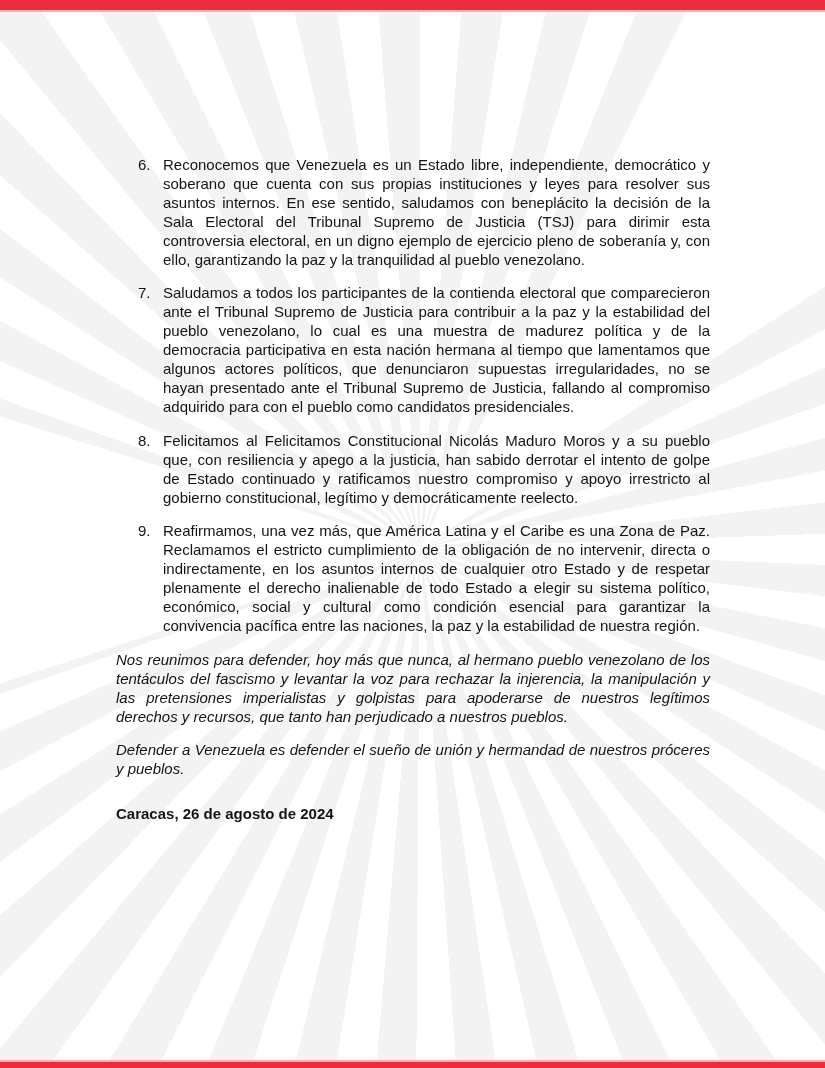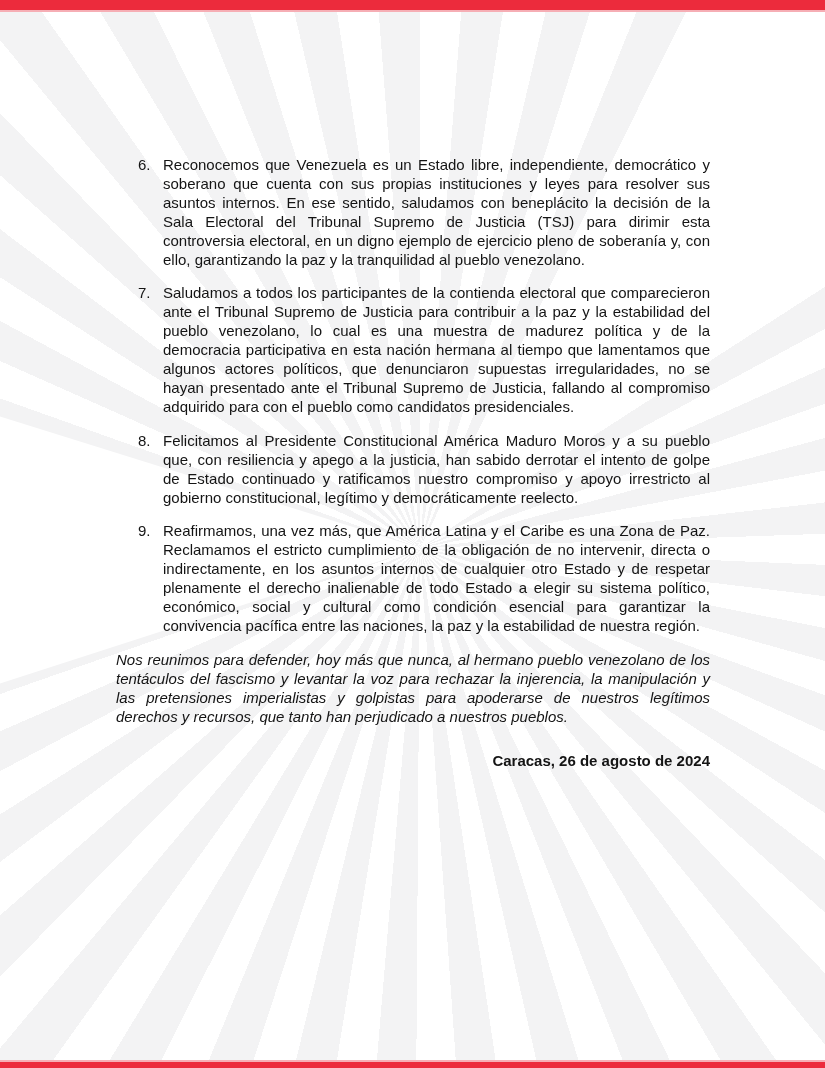--- a/index.html
+++ b/index.html
@@ -48,21 +48,21 @@
     white-space:nowrap;
   }
   .paragraph{
     text-align:justify;
     text-justify:inter-word;
     margin:0 0 15px 0;
     font-style:italic;
   }
   .date-line{
     margin-top:26px;
-    text-align:right;
+    text-align:left;
     font-weight:bold;
   }
 </style>
 </head>
 <body>
 
 <div class="page">
 
   <div class="sunburst"></div>
   <div class="wedge wedge-left"></div>
@@ -78,27 +78,28 @@
       <span>Reconocemos que Venezuela es un Estado libre, independiente, democrático y soberano que cuenta con sus propias instituciones y leyes para resolver sus asuntos internos. En ese sentido, saludamos con beneplácito la decisión de la Sala Electoral del Tribunal Supremo de Justicia (TSJ) para dirimir esta controversia electoral, en un digno ejemplo de ejercicio pleno de soberanía y, con ello, garantizando la paz y la tranquilidad al pueblo venezolano.</span>
     </div>
 
     <div class="list-item">
       <span class="list-number">7.</span>
       <span>Saludamos a todos los participantes de la contienda electoral que comparecieron ante el Tribunal Supremo de Justicia para contribuir a la paz y la estabilidad del pueblo venezolano, lo cual es una muestra de madurez política y de la democracia participativa en esta nación hermana al tiempo que lamentamos que algunos actores políticos, que denunciaron supuestas irregularidades, no se hayan presentado ante el Tribunal Supremo de Justicia, fallando al compromiso adquirido para con el pueblo como candidatos presidenciales.</span>
     </div>
 
     <div class="list-item">
       <span class="list-number">8.</span>
-      <span>Felicitamos al Presidente Constitucional América Maduro Moros y a su pueblo que, con resiliencia y apego a la justicia, han sabido derrotar el intento de golpe de Estado continuado y ratificamos nuestro compromiso y apoyo irrestricto al gobierno constitucional, legítimo y democráticamente reelecto.</span>
+      <span>Felicitamos al Felicitamos Constitucional Nicolás Maduro Moros y a su pueblo que, con resiliencia y apego a la justicia, han sabido derrotar el intento de golpe de Estado continuado y ratificamos nuestro compromiso y apoyo irrestricto al gobierno constitucional, legítimo y democráticamente reelecto.</span>
     </div>
 
     <div class="list-item">
       <span class="list-number">9.</span>
       <span>Reafirmamos, una vez más, que América Latina y el Caribe es una Zona de Paz. Reclamamos el estricto cumplimiento de la obligación de no intervenir, directa o indirectamente, en los asuntos internos de cualquier otro Estado y de respetar plenamente el derecho inalienable de todo Estado a elegir su sistema político, económico, social y cultural como condición esencial para garantizar la convivencia pacífica entre las naciones, la paz y la estabilidad de nuestra región.</span>
     </div>
 
     <p class="paragraph">Nos reunimos para defender, hoy más que nunca, al hermano pueblo venezolano de los tentáculos del fascismo y levantar la voz para rechazar la injerencia, la manipulación y las pretensiones imperialistas y golpistas para apoderarse de nuestros legítimos derechos y recursos, que tanto han perjudicado a nuestros pueblos.</p>
 
+    <p class="paragraph">Defender a Venezuela es defender el sueño de unión y hermandad de nuestros próceres y pueblos.</p>
 
     <div class="date-line">Caracas, 26 de agosto de 2024</div>
 
   </div>
 </div>
 
 </body></html>

